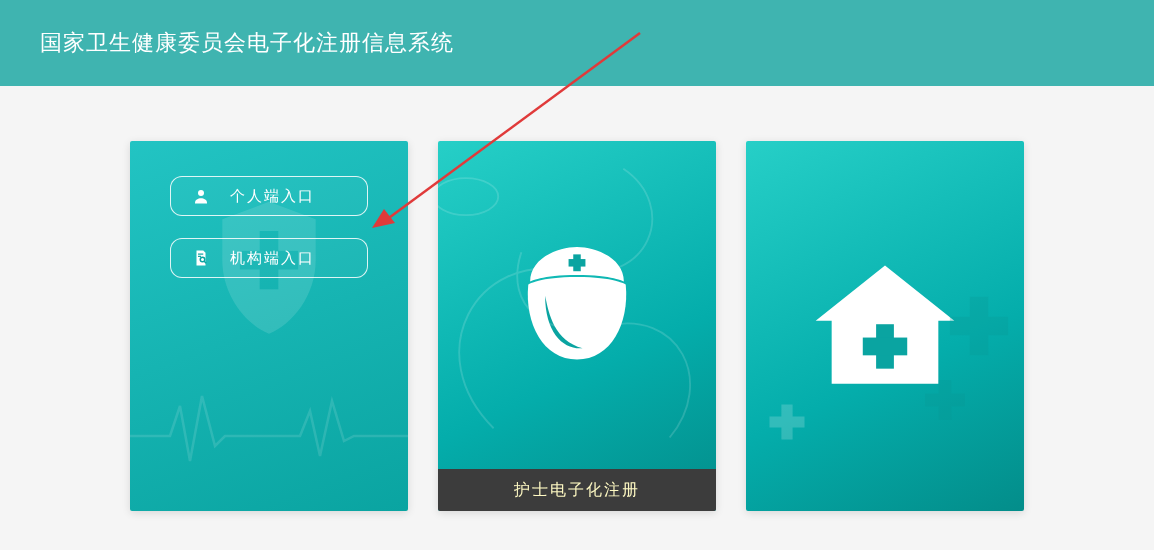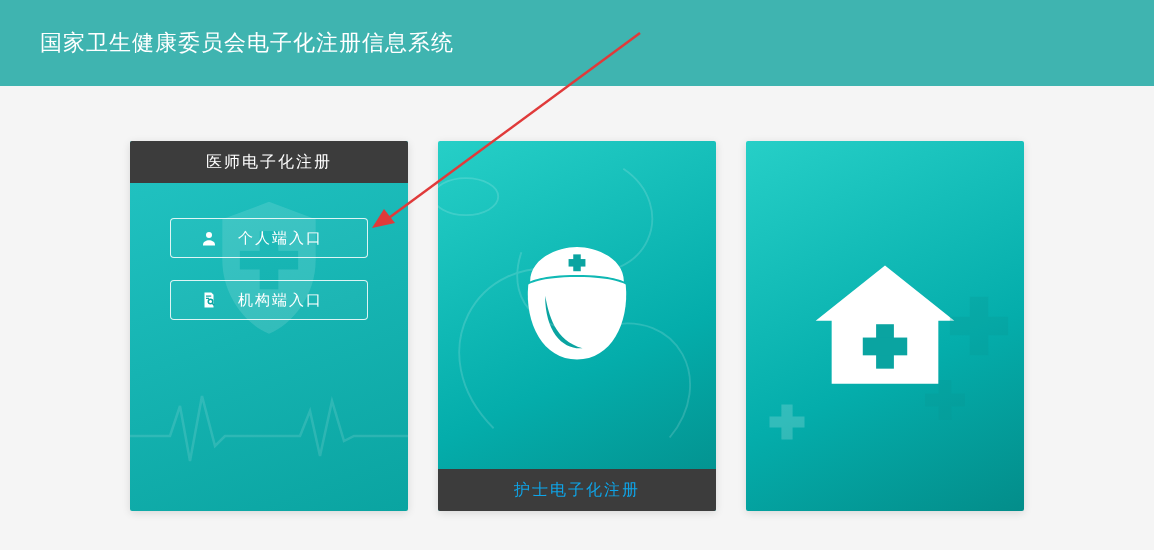--- a/index.html
+++ b/index.html
@@ -74,29 +74,29 @@
     left: 0;
     right: 0;
     bottom: 35px;
     height: 90px;
     opacity: 0.12;
     pointer-events: none;
   }
   .entry-btn {
     position: relative;
     border: 1px solid rgba(255,255,255,0.85);
-    border-radius: 4px;
+    border-radius: 12px;
     height: 40px;
     display: flex;
     align-items: center;
     color: #fff;
     font-size: 15px;
     cursor: pointer;
     background: rgba(255,255,255,0.03);
-    padding-left: 29px;
+    padding-left: 21px;
     gap: 20px;
     z-index: 2;
   }
   .entry-icon { width: 18px; height: 18px; display:flex; align-items:center; justify-content:center; }
   .entry-label { letter-spacing: 2px; }
 
   
   .card-icon {
     background: linear-gradient(155deg, #26cfc7 0%, #04adab 60%, #038d8a 100%);
     display: flex;
@@ -105,21 +105,21 @@
   .card-icon-body {
     flex: 1;
     position: relative;
     display:flex;
     align-items:center;
     justify-content:center;
     overflow: hidden;
   }
   .card-icon-footer {
     background: #3c3c3c;
-    color: #0ea5e9;
+    color: #fef9c3;
     height: 42px;
     display:flex;
     align-items:center;
     justify-content:center;
     font-size: 16px;
     letter-spacing: 2px;
   }
   .deco-cross {
     position: absolute;
     opacity: 0.25;
@@ -145,21 +145,20 @@
 </head>
 <body>
 
 <div class="header">
   <div class="header-title">国家卫生健康委员会电子化注册信息系统</div>
 </div>
 
 <div class="main">
 
   <div class="card card-doctor">
-    <div class="card-header">医师电子化注册</div>
 
     <svg class="shield-bg" viewBox="0 0 100 120">
       <path d="M50 5 L90 20 V55 C90 85 70 110 50 118 C30 110 10 85 10 55 V20 Z" fill="#ffffff"></path>
       <rect x="42" y="30" width="16" height="50" fill="#0aa4a1"></rect>
       <rect x="25" y="47" width="50" height="16" fill="#0aa4a1"></rect>
     </svg>
 
     <svg class="ecg-bg" viewBox="0 0 300 90" preserveAspectRatio="none">
       <path d="M0 50 H40 L50 20 L60 75 L72 10 L85 60 L95 50 H170 L180 25 L190 70 L202 15 L214 55 L224 50 H300" stroke="#ffffff" stroke-width="2.5" fill="none"></path>
     </svg>

